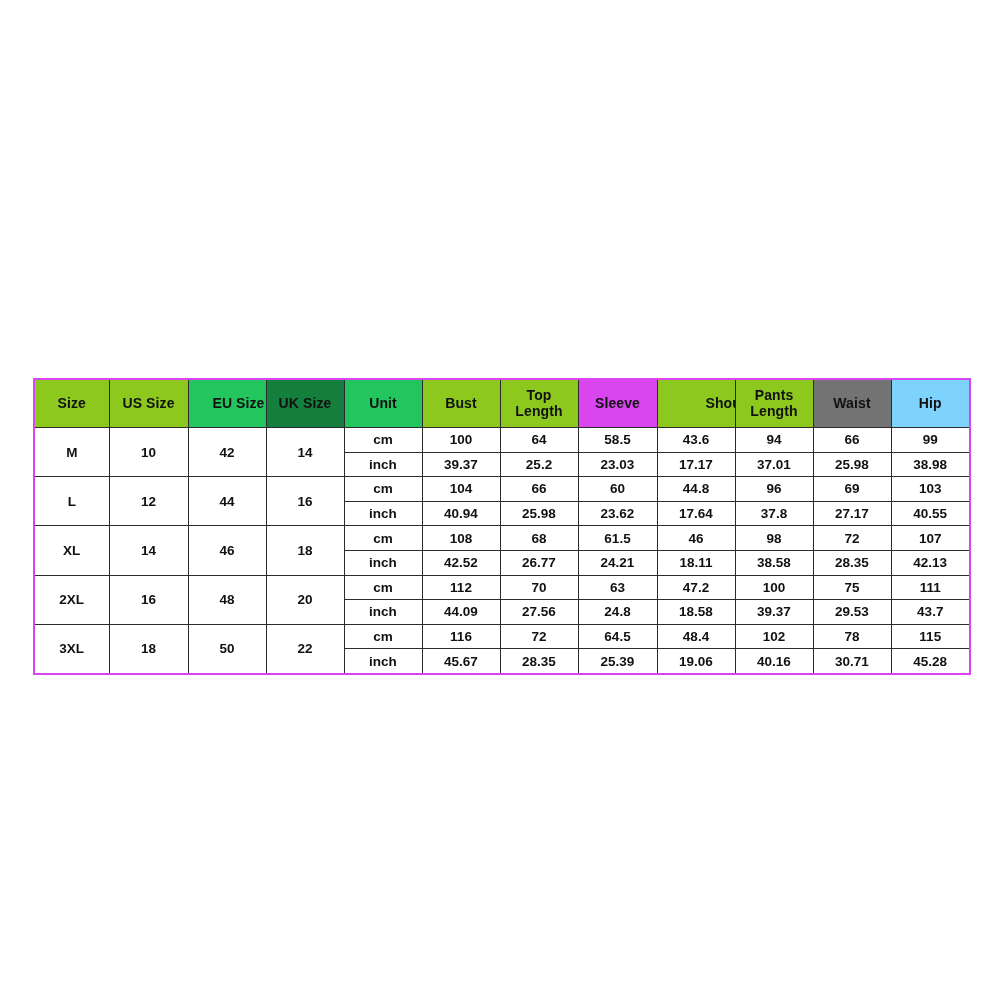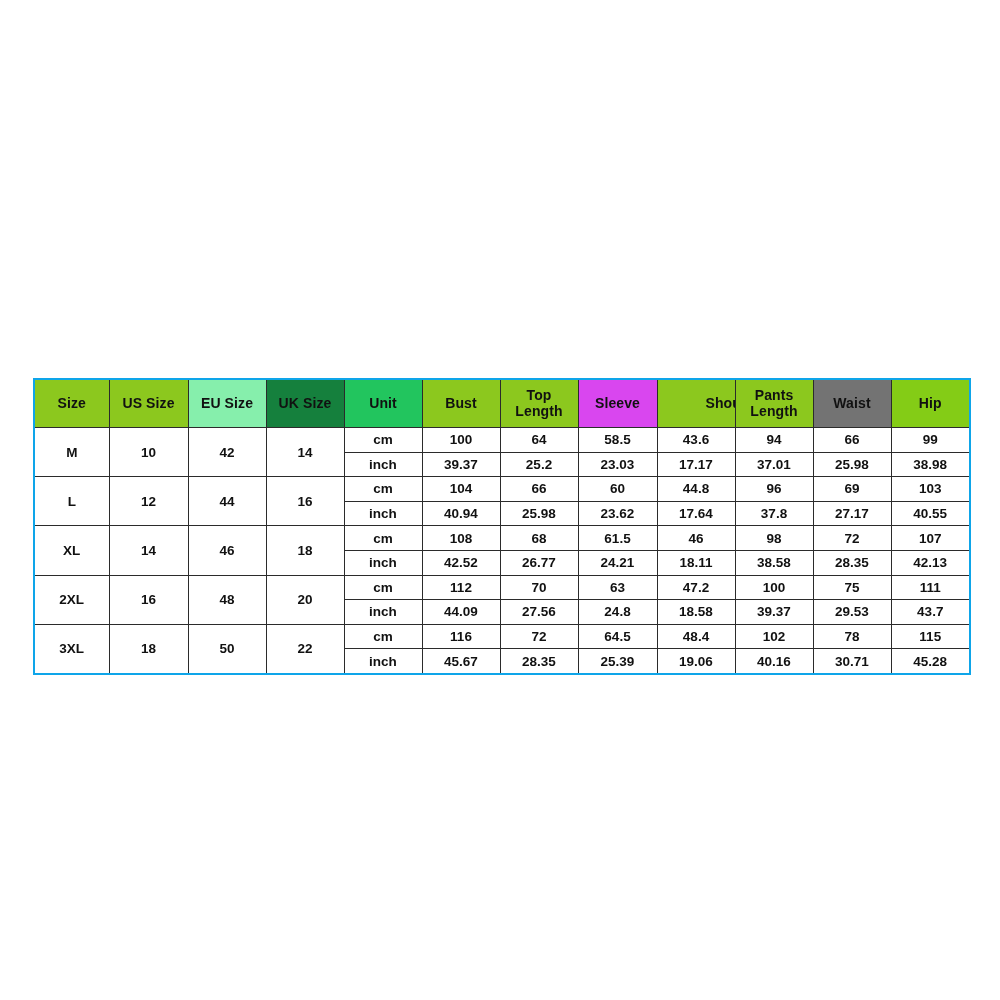--- a/index.html
+++ b/index.html
@@ -21,21 +21,21 @@
     top: 378px;
     width: 936px;
     height: 283px;
   }
 
   table.size-chart {
     border-collapse: collapse;
     table-layout: fixed;
     width: 936px;
     height: 283px;
-    border: 2px solid #0ea5e9;
+    border: 2px solid #d946ef;
   }
 
   table.size-chart td,
   table.size-chart th {
     border: 1.5px solid #2b2b2b;
     text-align: center;
     vertical-align: middle;
     font-weight: bold;
     color: #111111;
     font-size: 13.5px;
@@ -104,21 +104,21 @@
         <col class="c-hip">
     </colgroup>
     <thead>
       <tr>
           <th class="hdr" style="background: rgb(140, 200, 30);">
             <span class="hl">Size</span>
           </th>
           <th class="hdr" style="background: rgb(140, 200, 30);">
             <span class="hl">US Size</span>
           </th>
-          <th class="hdr" style="background: #86efac;">
+          <th class="hdr" style="background: #22c55e; text-align: right;">
             <span class="hl">EU Size</span>
           </th>
           <th class="hdr" style="background: #15803d;">
             <span class="hl">UK Size</span>
           </th>
           <th class="hdr" style="background: #22c55e;">
             <span class="hl">Unit</span>
           </th>
           <th class="hdr" style="background: rgb(140, 200, 30);">
             <span class="hl">Bust</span>
@@ -133,21 +133,21 @@
           <th class="hdr" style="background: rgb(140, 200, 30); padding-left: 48px;">
             <span class="hl">Shoulder</span>
           </th>
           <th class="hdr" style="background: rgb(140, 200, 30); margin-left: 40px;">
             <span class="hl">Pants</span>
             <span class="hl">Length</span>
           </th>
           <th class="hdr" style="background: #737373; margin-left: 24px;">
             <span class="hl">Waist</span>
           </th>
-          <th class="hdr" style="background: #84cc16; margin-top: 16px;">
+          <th class="hdr" style="background: #7dd3fc; margin-top: 16px;">
             <span class="hl">Hip</span>
           </th>
         </tr>
     </thead>
     <tbody>
         <tr>
           <td rowspan="2" class="size-cell">M</td>
           <td rowspan="2" class="size-cell">10</td>
           <td rowspan="2" class="size-cell">42</td>
           <td rowspan="2" class="size-cell">14</td>

